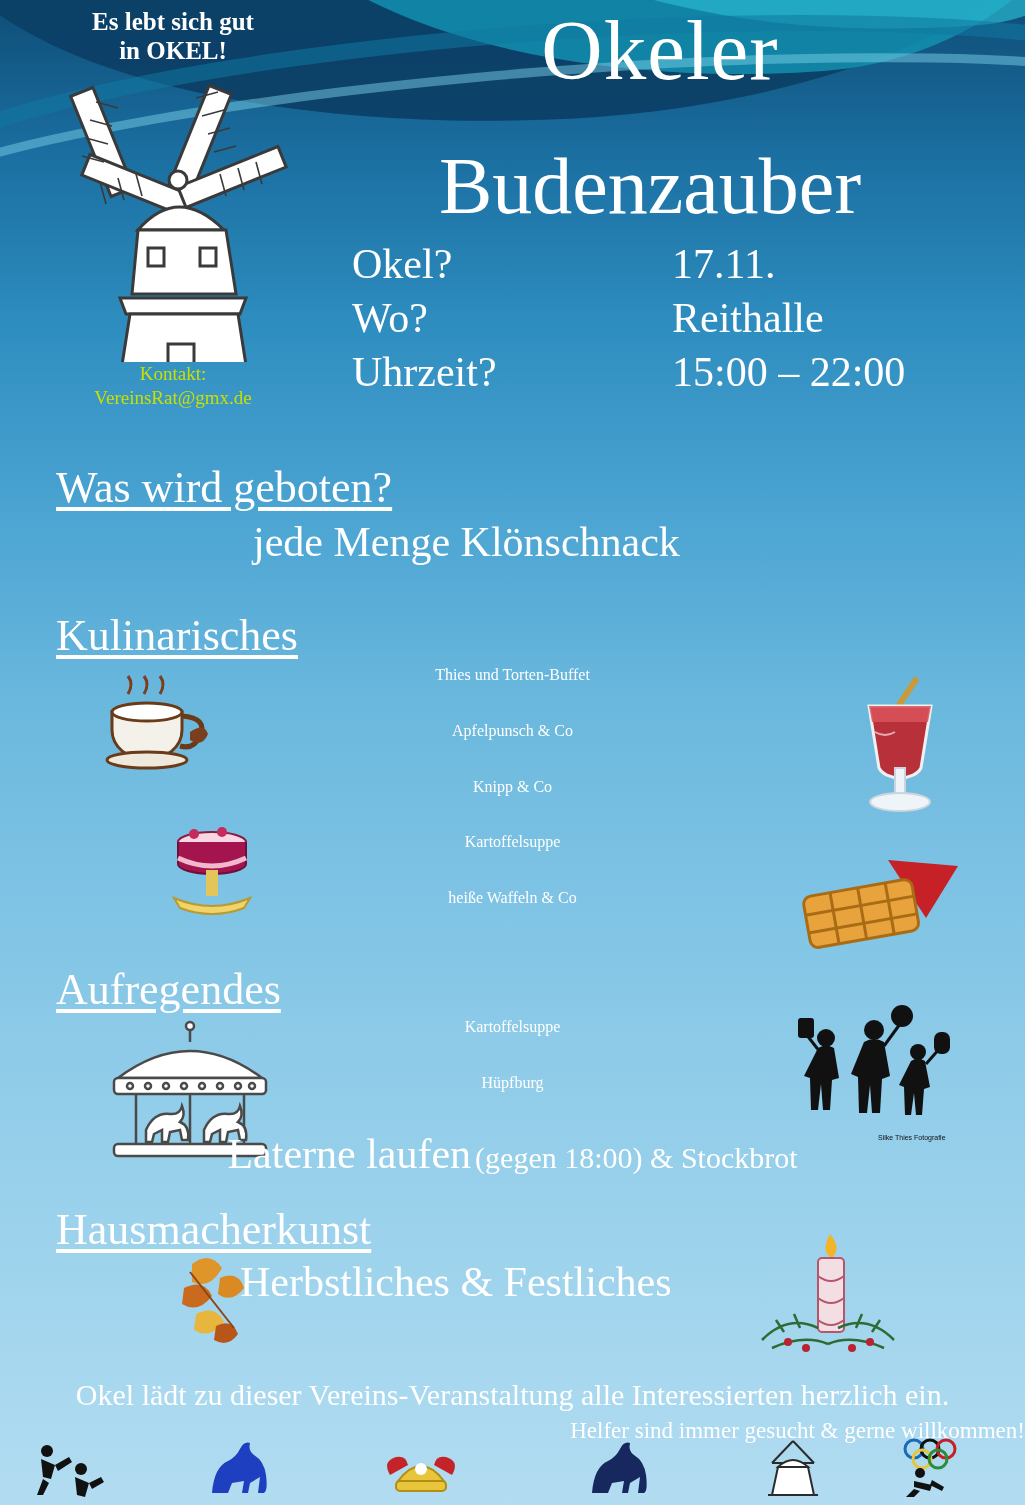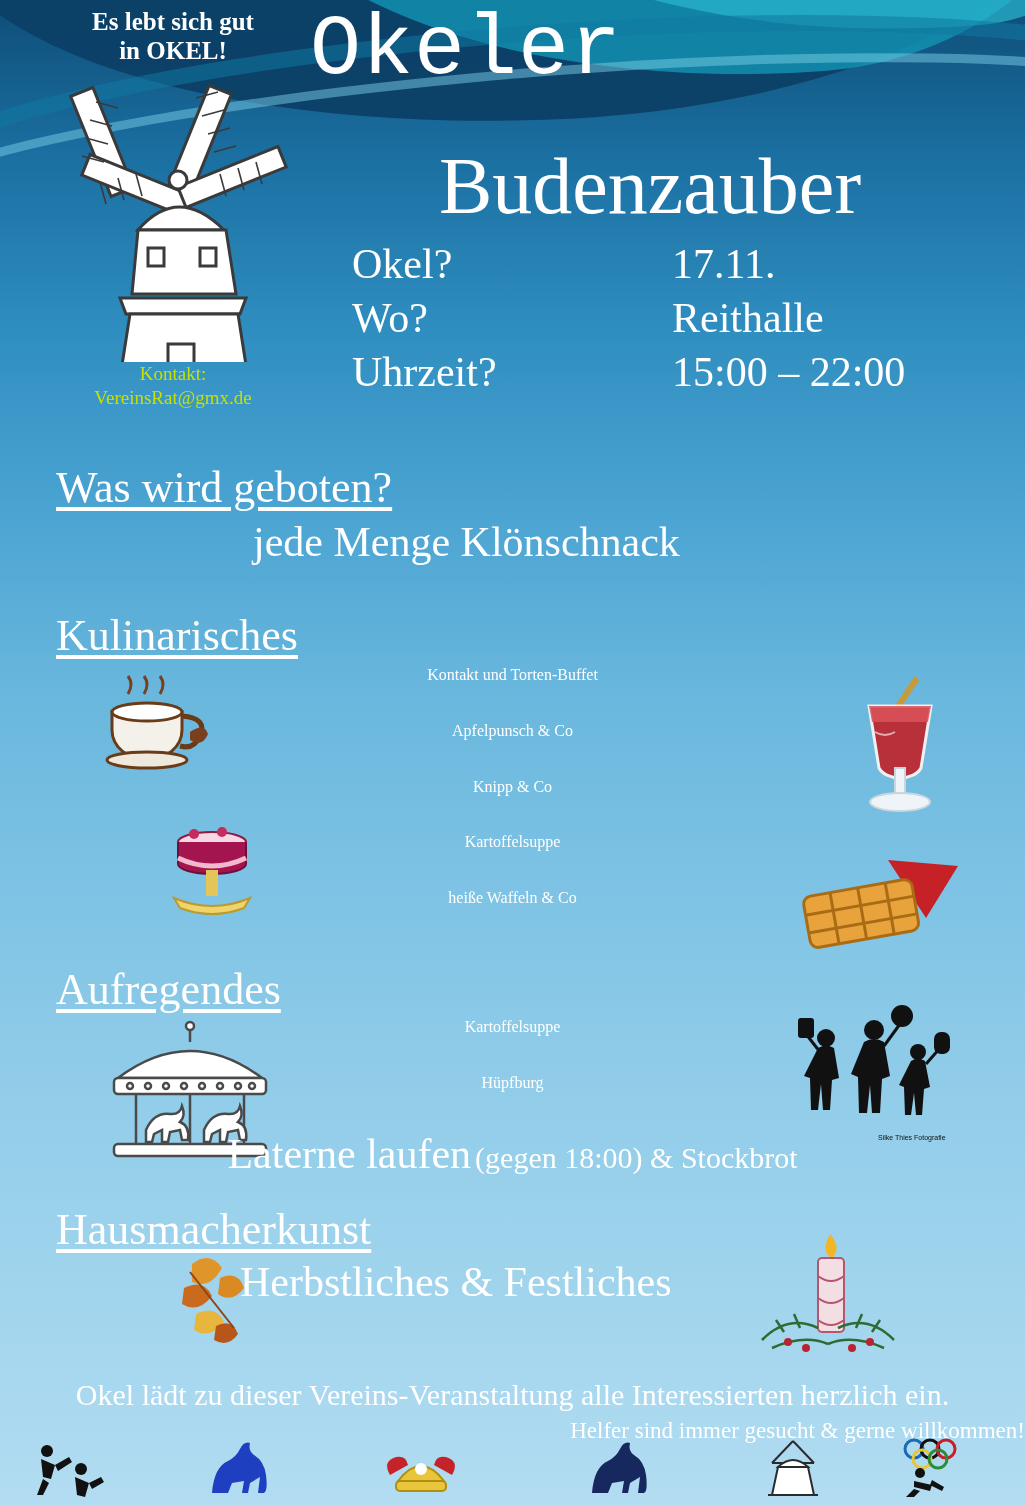--- a/index.html
+++ b/index.html
@@ -105,26 +105,25 @@
     text-align: center;
     color: #c8e000;
     font-size: 19px;
     line-height: 1.25;
     z-index: 6;
   }
   .title1 {
     position: absolute;
     left: 310px; top: 8px;
     width: 700px;
-    text-align: left;
+    text-align: center;
     font-size: 85px;
     line-height: 1.0;
     letter-spacing: 1px;
     z-index: 6;
-    font-family: Liberation Mono, monospace;
   }
   .title2 {
     position: absolute;
     left: 290px; top: 146px;
     width: 720px;
     text-align: center;
     font-size: 80px;
     line-height: 1.0;
     z-index: 6;
   }
@@ -280,21 +279,21 @@
       </tr>
     </tbody>
       </table>
   </div>
 
   <div class="section-head" style="left:56px; top:462px;">Was wird geboten?</div>
   <div class="line" style="left:253px; top:518px;">jede Menge Klönschnack</div>
 
   <div class="section-head" style="left:56px; top:610px;">Kulinarisches</div>
 
-  <div class="center-block" style="top:666px;">Kontakt und Torten-Buffet</div>
+  <div class="center-block" style="top:666px;">Thies und Torten-Buffet</div>
   <div class="center-block" style="top:722px;">Apfelpunsch &amp; Co</div>
   <div class="center-block" style="top:778px;">Knipp &amp; Co</div>
   <div class="center-block" style="top:833px;">Kartoffelsuppe</div>
   <div class="center-block" style="top:889px;">heiße Waffeln &amp; Co</div>
 
   <div class="art" style="left:98px; top:672px;">
     <svg width="120" height="100" viewBox="0 0 120 100">
       <g fill="none" stroke="#7b3f1d" stroke-width="3">
         <path d="M30 22 q6 -10 0 -18"></path>
           <path d="M46 22 q6 -10 0 -18"></path>

